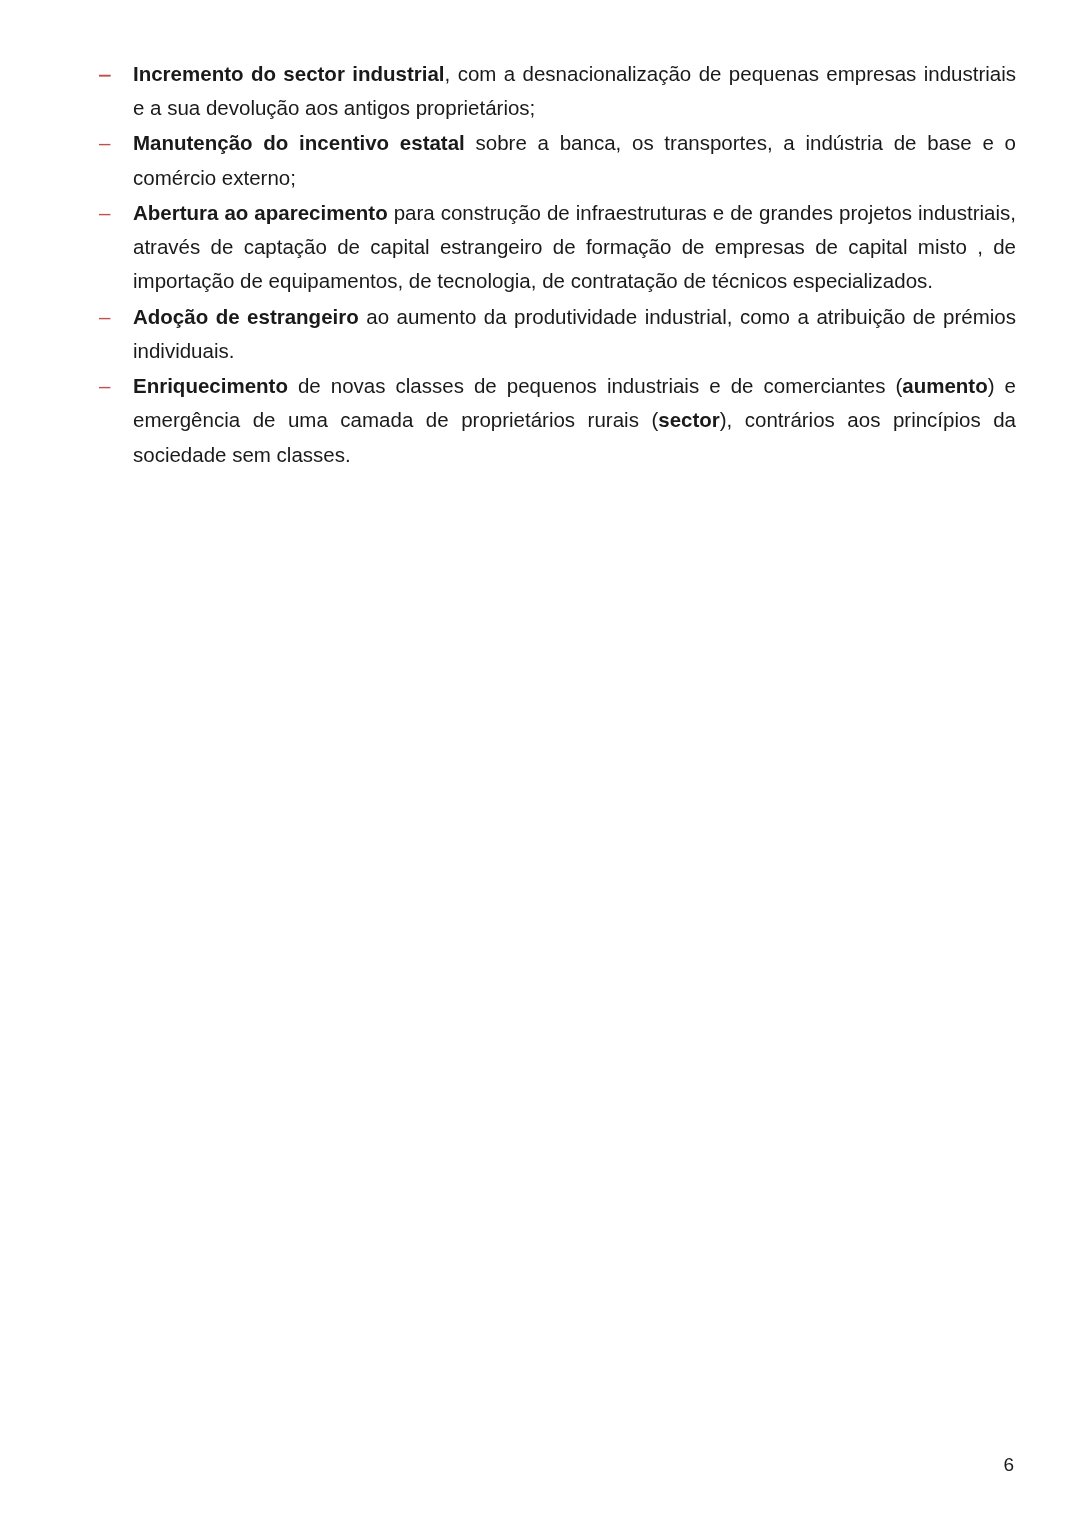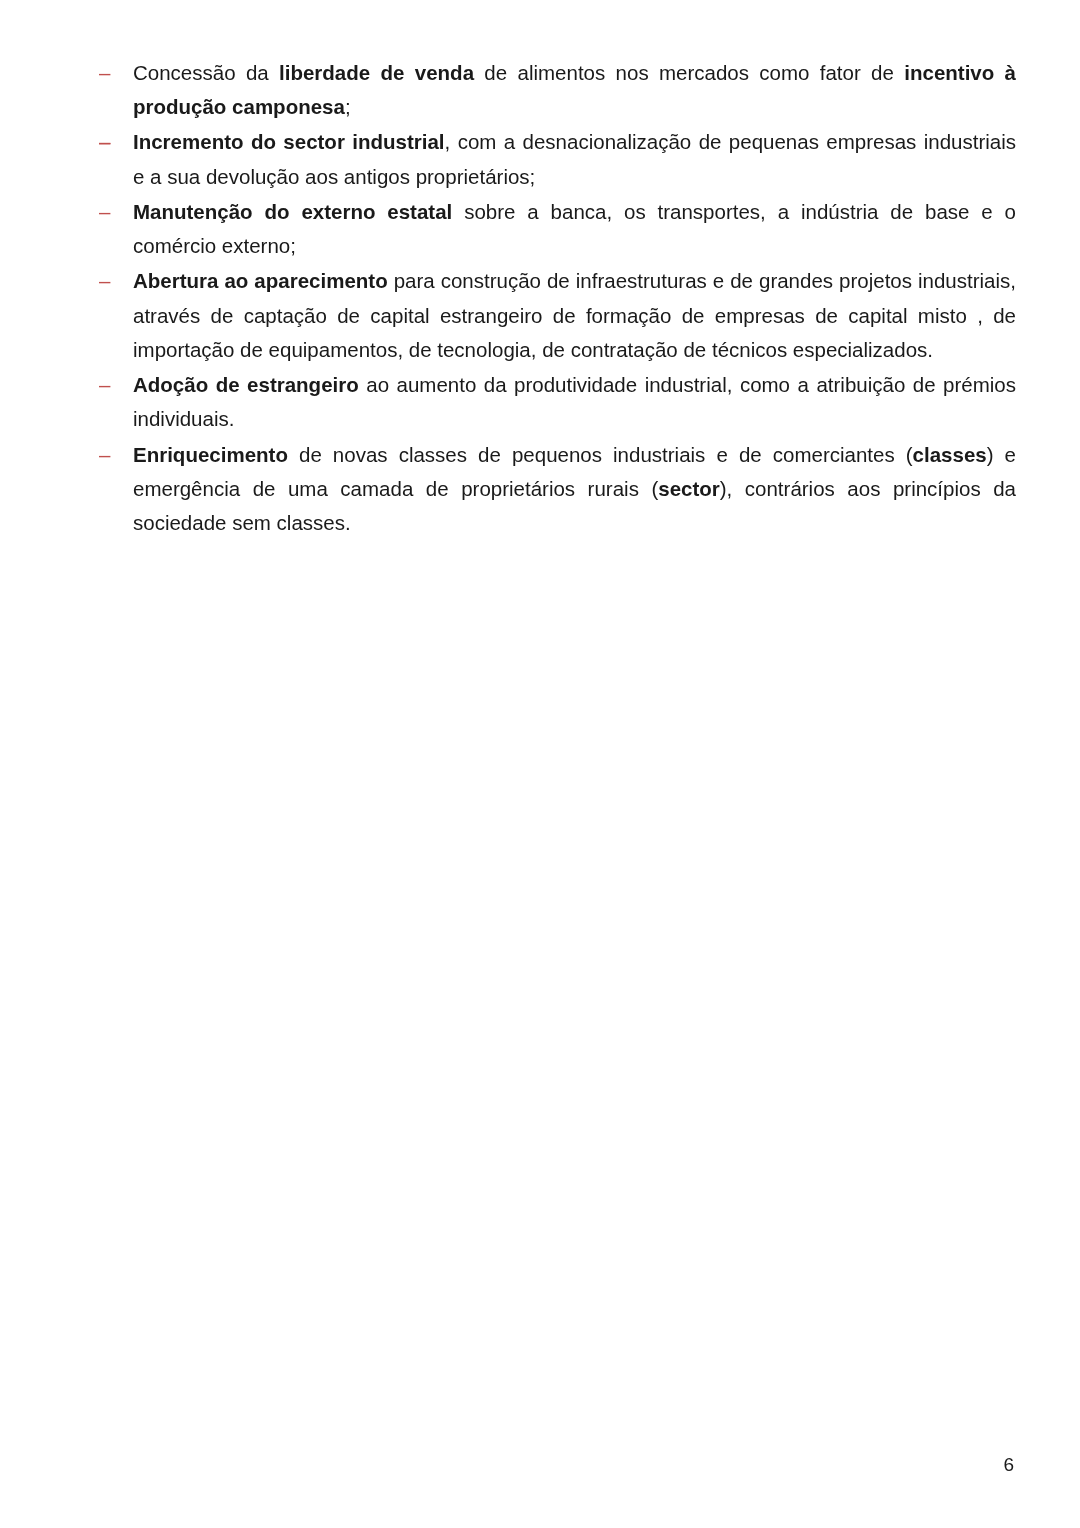--- a/index.html
+++ b/index.html
@@ -56,23 +56,23 @@
     font-size: 19px;
     color: #1a1a1a;
   }
 </style>
 </head>
 <body>
 
 <div class="page">
   <div class="content">
     <ul class="bullet-list">
-        <li><span class="dash">–</span><span class="item-text">Concessão da <b>liberdade de venda</b> de alimentos nos mercados como fator de <b>incentivo à produção camponesa</b>;</span></li>
+        <li><span class="dash">–</span></li>
         <li><span class="dash">–</span></li>
         <li><span class="dash">–</span><span class="item-text"><b>Incremento do sector industrial</b>, com a desnacionalização de pequenas empresas industriais e a sua devolução aos antigos proprietários;</span></li>
-        <li><span class="dash">–</span><span class="item-text"><b>Manutenção do externo estatal</b> sobre a banca, os transportes, a indústria de base e o comércio externo;</span></li>
+        <li><span class="dash">–</span><span class="item-text"><b>Manutenção do incentivo estatal</b> sobre a banca, os transportes, a indústria de base e o comércio externo;</span></li>
         <li><span class="dash">–</span><span class="item-text"><b>Abertura ao aparecimento</b> para construção de infraestruturas e de grandes projetos industriais, através de captação de capital estrangeiro de formação de empresas de capital misto , de importação de equipamentos, de tecnologia, de contratação de técnicos especializados.</span></li>
         <li><span class="dash">–</span><span class="item-text"><b>Adoção de estrangeiro</b> ao aumento da produtividade industrial, como a atribuição de prémios individuais.</span></li>
-        <li><span class="dash">–</span><span class="item-text"><b>Enriquecimento</b> de novas classes de pequenos industriais e de comerciantes (<b>classes</b>) e emergência de uma camada de proprietários rurais (<b>sector</b>), contrários aos princípios da sociedade sem classes.</span></li>
+        <li><span class="dash">–</span><span class="item-text"><b>Enriquecimento</b> de novas classes de pequenos industriais e de comerciantes (<b>aumento</b>) e emergência de uma camada de proprietários rurais (<b>sector</b>), contrários aos princípios da sociedade sem classes.</span></li>
       </ul>
   </div>
   <div class="page-number">6</div>
 </div>
 
 </body></html>

